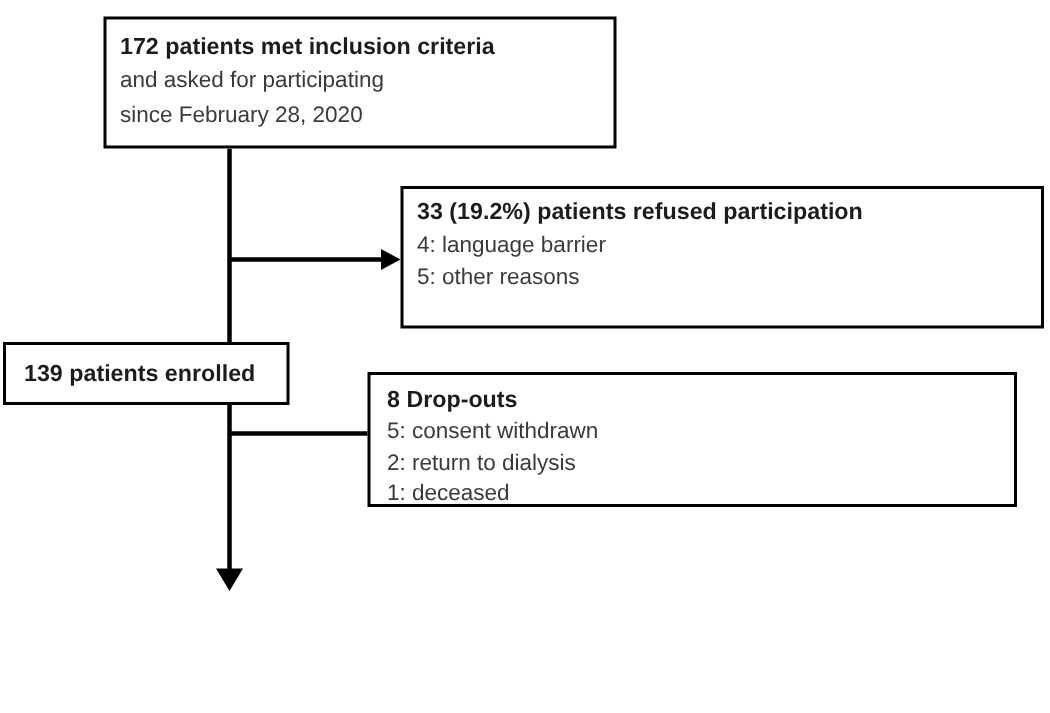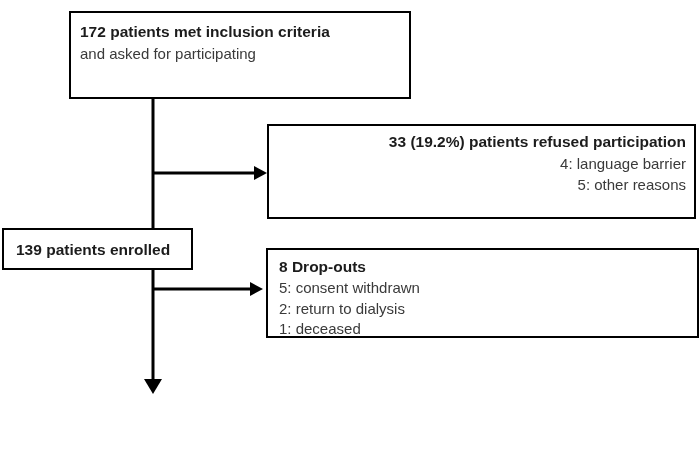--- a/index.html
+++ b/index.html
@@ -44,21 +44,20 @@
     height: 88px;
     padding: 7px 10px 0 9px;
     line-height: 22.5px;
   }
   .refused-box {
     left: 267px;
     top: 124px;
     width: 429px;
     height: 95px;
     padding: 4px 8px 0 9px;
-    text-align: right;
   }
   .reason-columns {
     display: flex;
   }
   .reason-col-left {
     width: 252px;
     flex: 0 0 252px;
   }
   .reason-col-right {
     flex: 1;
@@ -66,21 +65,21 @@
   .enrolled-box {
     left: 2px;
     top: 228px;
     width: 191px;
     height: 42px;
     display: flex;
     align-items: center;
     padding-left: 12px;
   }
   .dropout-box {
-    left: 266px;
+    left: 245px;
     top: 248px;
     width: 433px;
     height: 90px;
     padding: 5px 8px 0 11px;
     line-height: 20.5px;
   }
   .final-box {
     left: 72px;
     top: 393px;
     width: 337px;
@@ -102,20 +101,21 @@
     <line x1="153" y1="173" x2="255" y2="173" stroke="#000000" stroke-width="3"></line>
     <polygon points="254,166 254,180 267,173" fill="#000000"></polygon>
 
     <line x1="153" y1="289" x2="251" y2="289" stroke="#000000" stroke-width="3"></line>
     <polygon points="250,282 250,296 263,289" fill="#000000"></polygon>
   </svg>
 
   <div class="box top-box">
     <div class="bold-line">172 patients met inclusion criteria</div>
     <div>and asked for participating</div>
+    <div>since February 28, 2020</div>
   </div>
 
   <div class="box refused-box">
     <div class="bold-line">33 (19.2%) patients refused participation</div>
     <div class="reason-columns">
       <div class="reason-col-right">
         <div>4: language barrier</div>
         <div>5: other reasons</div>
       </div>
     </div>

